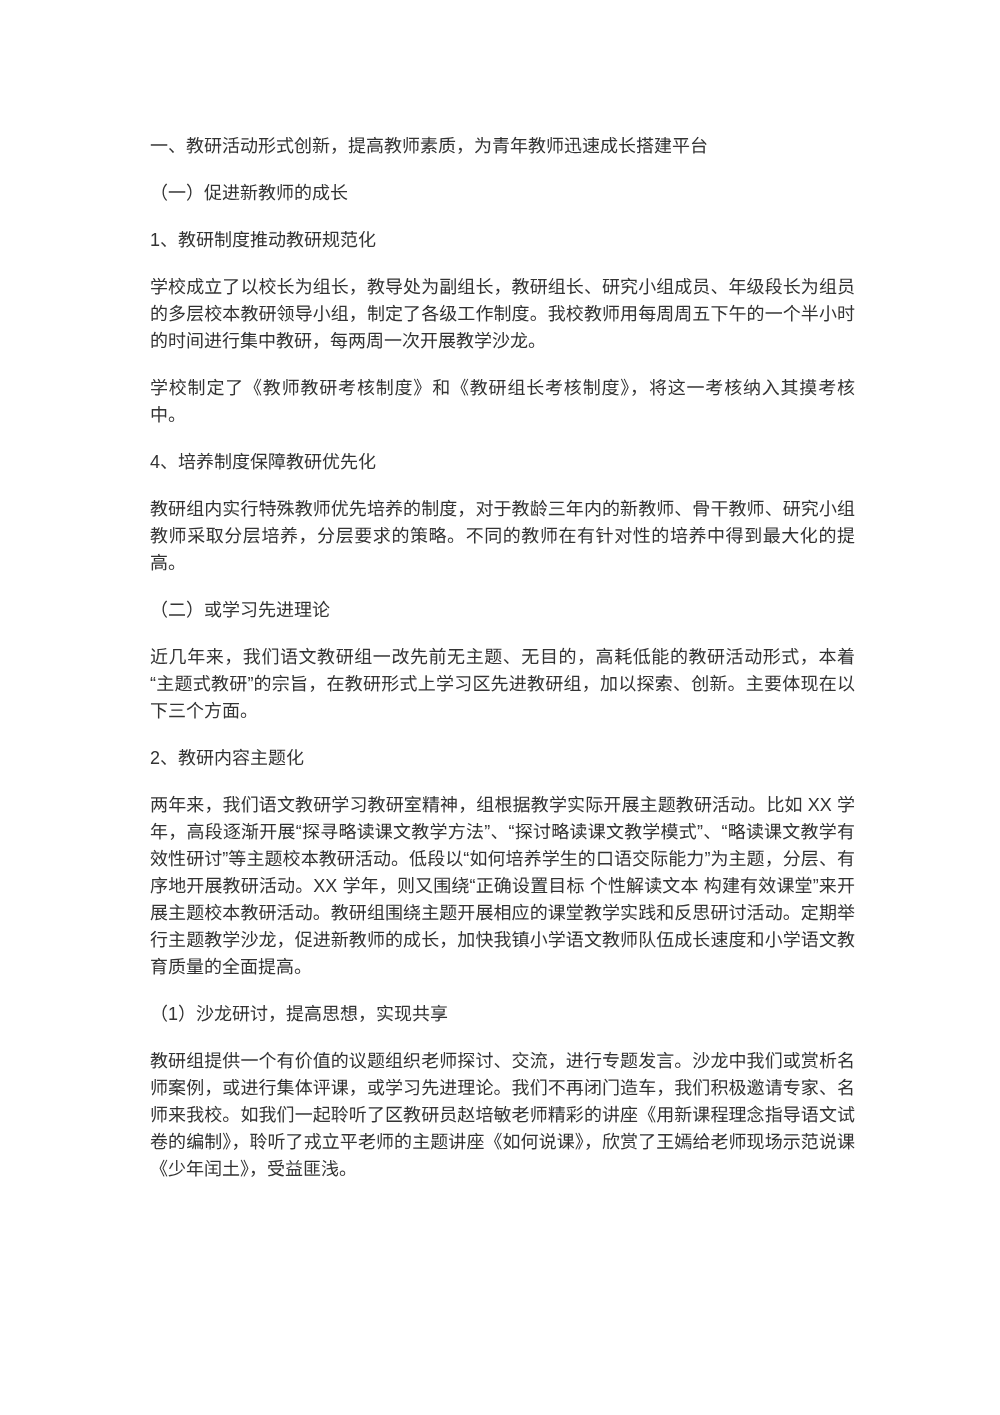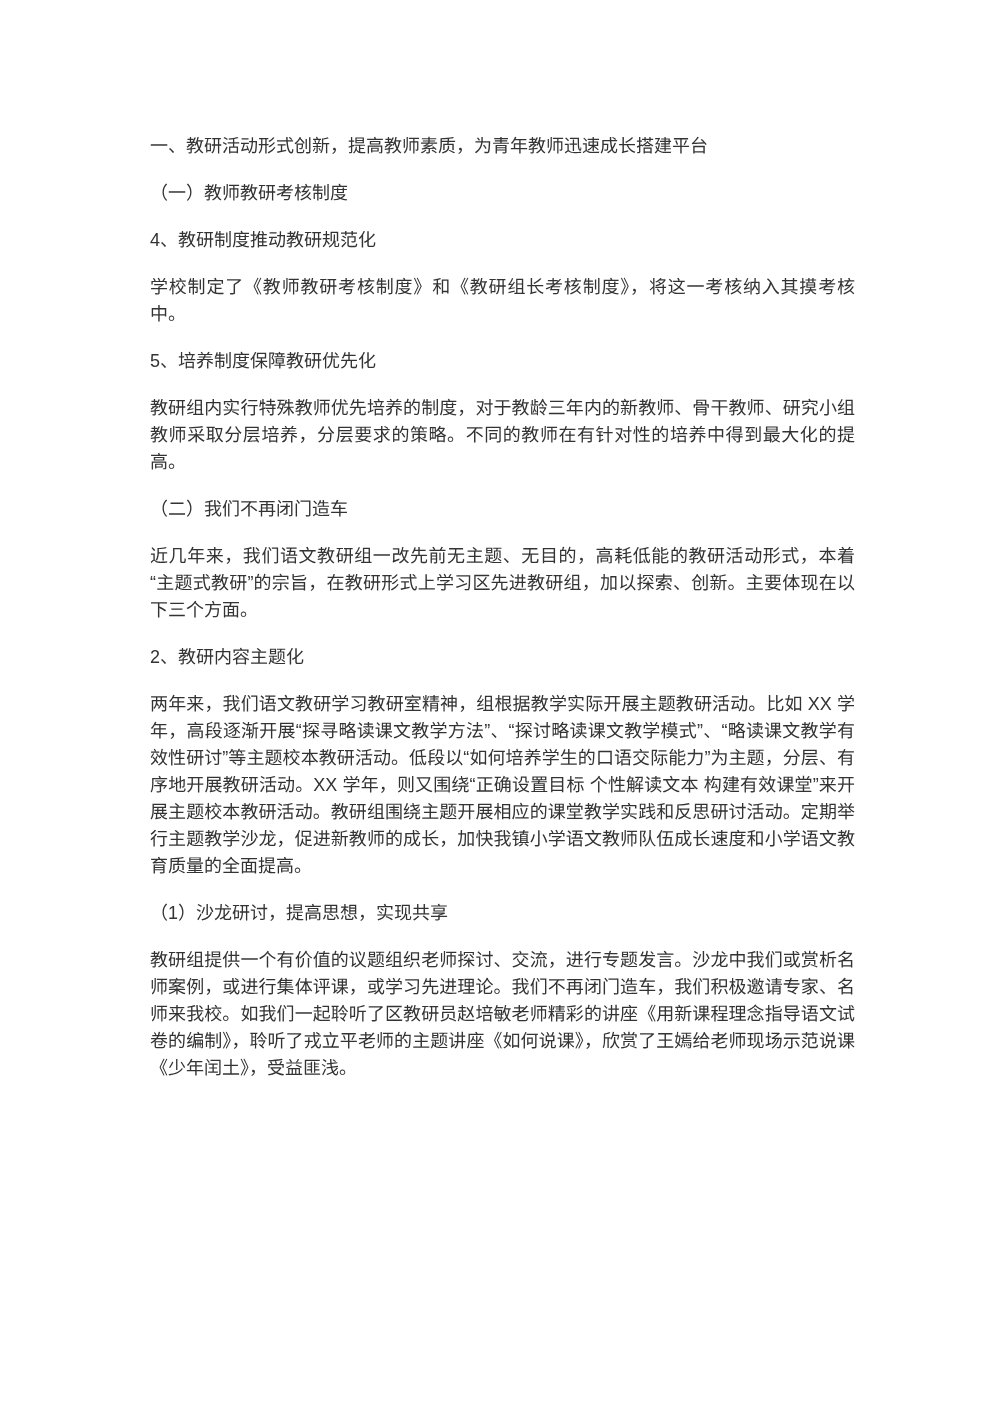--- a/index.html
+++ b/index.html
@@ -29,24 +29,25 @@
     text-justify: inter-ideograph;
     word-break: break-all;
     overflow-wrap: break-word;
   }
 </style>
 </head>
 <body>
 
 <div class="doc-page">
   <p>一、教研活动形式创新，提高教师素质，为青年教师迅速成长搭建平台</p>
-  <p>（一）教师教研考核制度</p>
-  <p>4、教研制度推动教研规范化</p>
+  <p>（一）促进新教师的成长</p>
+  <p>1、教研制度推动教研规范化</p>
+  <p>学校成立了以校长为组长，教导处为副组长，教研组长、研究小组成员、年级段长为组员的多层校本教研领导小组，制定了各级工作制度。我校教师用每周周五下午的一个半小时的时间进行集中教研，每两周一次开展教学沙龙。</p>
   <p>学校制定了《教师教研考核制度》和《教研组长考核制度》，将这一考核纳入其摸考核中。</p>
-  <p>5、培养制度保障教研优先化</p>
+  <p>4、培养制度保障教研优先化</p>
   <p>教研组内实行特殊教师优先培养的制度，对于教龄三年内的新教师、骨干教师、研究小组教师采取分层培养，分层要求的策略。不同的教师在有针对性的培养中得到最大化的提高。</p>
-  <p>（二）我们不再闭门造车</p>
+  <p>（二）或学习先进理论</p>
   <p>近几年来，我们语文教研组一改先前无主题、无目的，高耗低能的教研活动形式，本着“主题式教研”的宗旨，在教研形式上学习区先进教研组，加以探索、创新。主要体现在以下三个方面。</p>
   <p>2、教研内容主题化</p>
   <p>两年来，我们语文教研学习教研室精神，组根据教学实际开展主题教研活动。比如 XX 学年，高段逐渐开展“探寻略读课文教学方法”、“探讨略读课文教学模式”、“略读课文教学有效性研讨”等主题校本教研活动。低段以“如何培养学生的口语交际能力”为主题，分层、有序地开展教研活动。XX 学年，则又围绕“正确设置目标 个性解读文本 构建有效课堂”来开展主题校本教研活动。教研组围绕主题开展相应的课堂教学实践和反思研讨活动。定期举行主题教学沙龙，促进新教师的成长，加快我镇小学语文教师队伍成长速度和小学语文教育质量的全面提高。</p>
   <p>（1）沙龙研讨，提高思想，实现共享</p>
   <p>教研组提供一个有价值的议题组织老师探讨、交流，进行专题发言。沙龙中我们或赏析名师案例，或进行集体评课，或学习先进理论。我们不再闭门造车，我们积极邀请专家、名师来我校。如我们一起聆听了区教研员赵培敏老师精彩的讲座《用新课程理念指导语文试卷的编制》，聆听了戎立平老师的主题讲座《如何说课》，欣赏了王嫣给老师现场示范说课《少年闰土》，受益匪浅。</p>
 </div>
 
 </body></html>

